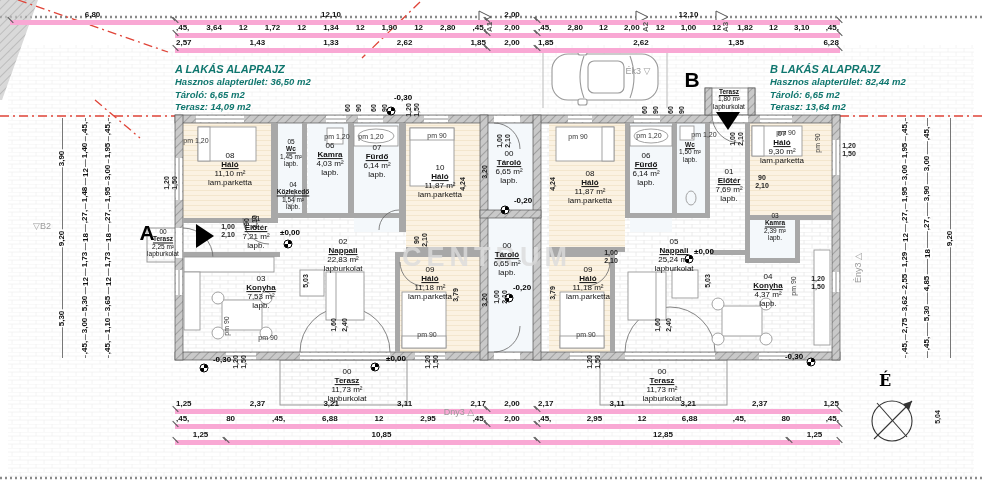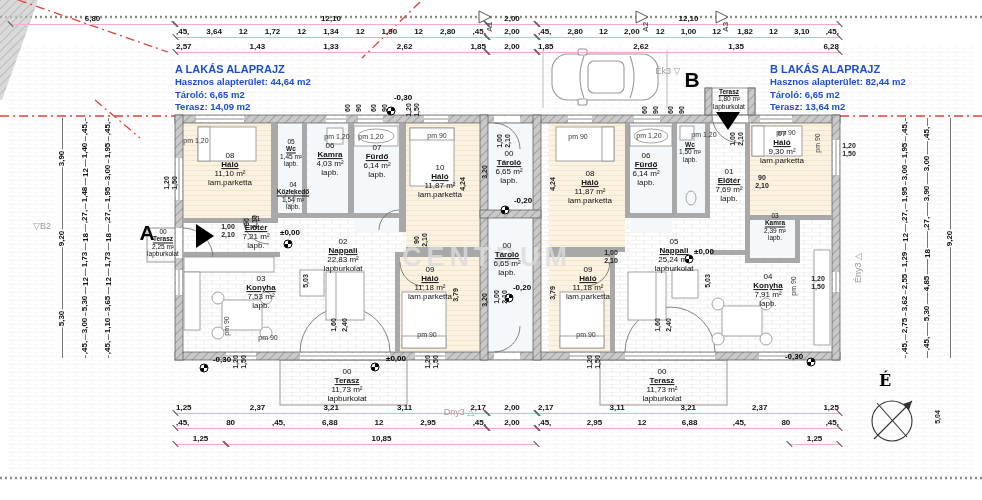--- a/index.html
+++ b/index.html
@@ -9,42 +9,42 @@
   #watermark{position:absolute;left:487px;top:258px;z-index:2;transform:translate(-50%,-50%);
              text-align:center;color:#d7d7d7;opacity:.8;pointer-events:none;}
   #wm-big{font-size:104px;font-weight:bold;line-height:.9;letter-spacing:-4px;}
   .wm-word{font-size:27px;font-weight:bold;letter-spacing:5px;line-height:1.15;color:#dcdcdc;}
   #overlay{position:absolute;inset:0;z-index:3;}
   .abs{position:absolute;transform:translate(-50%,-50%);white-space:nowrap;}
   .rot{transform:translate(-50%,-50%) rotate(-90deg);}
   .room-lbl{text-align:center;font-size:8px;line-height:1.12;color:#111;}
   .room-lbl.small{font-size:6.5px;}
   .r-name{font-weight:bold;text-decoration:underline;}
-  .dimseg{position:absolute;height:11px;border-bottom:1px solid #f9a8d4;display:flex;
+  .dimseg{position:absolute;height:11px;border-bottom:5px solid #f9a8d4;display:flex;
           align-items:flex-end;padding:0 1px;box-sizing:border-box;}
   .dimseg::before,.dimseg::after{content:"";position:absolute;bottom:-4px;width:1px;height:8px;
           background:#555;transform:rotate(-45deg);}
   .dimseg::before{left:0;} .dimseg::after{right:0;}
   .dimseg span{font-size:8px;font-weight:bold;line-height:10px;color:#111;}
   .jc-c{justify-content:center;} .jc-b{justify-content:space-between;}
   .vchain{position:absolute;width:14px;display:flex;flex-direction:column;
           justify-content:space-around;align-items:center;}
   .vchain::before{content:"";position:absolute;left:7px;top:0;bottom:0;width:1px;background:#777;}
   .vnum{font-size:8px;font-weight:bold;color:#111;transform:rotate(-90deg);background:#fff;
         line-height:9px;padding:0 1px;z-index:1;}
   .elev-t{font-size:8px;font-weight:bold;color:#000;}
   .elev-c{width:9px;height:9px;border-radius:50%;border:1px solid #000;box-sizing:border-box;
           background:conic-gradient(#000 0 90deg,#fff 90deg 180deg,#000 180deg 270deg,#fff 270deg 360deg);}
   .pm{font-size:7px;color:#333;}
   .sm{font-size:7px;font-weight:bold;color:#222;text-align:center;line-height:1.15;}
   .mk-big{font-size:21px;font-weight:bold;color:#000;}
   .mk-corner{font-size:9px;color:#9a9a9a;}
   .mk-section{font-size:8px;font-weight:bold;color:#555;}
   .mk-north{font-family:"DejaVu Serif",serif;font-size:16px;font-weight:bold;color:#000;}
-  .title-block{position:absolute;z-index:4;font-weight:bold;color:#1d4ed8;line-height:1.3;}
+  .title-block{position:absolute;z-index:4;font-weight:bold;color:#0f766e;line-height:1.3;font-style:italic;}
   .tb-title{font-size:11px;}
   .tb-line{font-size:9.5px;}
 </style>
 </head>
 <body>
 
 <div id="stage">
 
   <svg id="geom" width="982" height="500">
     <defs>
@@ -275,21 +275,21 @@
       <polygon points="912,401 903,404 909,410" fill="#333" stroke="none"></polygon>
     </g>
   </svg>
 
   <div id="watermark">
     <div class="wm-word">CENTRUM</div>
   </div>
 
   <div class="title-block" style="left:175px;top:62px;">
     <div class="tb-title">A LAKÁS ALAPRAJZ</div>
-    <div class="tb-line">Hasznos alapterület: 44,64 m2</div>
+    <div class="tb-line">Hasznos alapterület: 36,50 m2</div>
     <div class="tb-line">Tároló: 6,65 m2</div>
     <div class="tb-line">Terasz:  14,09 m2</div>
   </div>
 
   <div class="title-block" style="left:770px;top:62px;">
     <div class="tb-title">B LAKÁS ALAPRAJZ</div>
     <div class="tb-line">Hasznos alapterület: 82,44 m2</div>
     <div class="tb-line">Tároló: 6,65 m2</div>
     <div class="tb-line">Terasz:  13,64 m2</div>
   </div>
@@ -410,21 +410,21 @@
       </div>
       <div class="abs room-lbl small" style="left: 775px; top: 227px;">
         <div class="r-num">03</div>
         <div class="r-name">Kamra</div>
         <div class="r-area">2,39 m²</div>
         <div class="r-floor">lapb.</div>
       </div>
       <div class="abs room-lbl" style="left: 768px; top: 291px;">
         <div class="r-num">04</div>
         <div class="r-name">Konyha</div>
-        <div class="r-area">7,91 m²</div>
+        <div class="r-area">4,37 m²</div>
         <div class="r-floor">lapb.</div>
       </div>
       <div class="abs room-lbl" style="left: 674px; top: 256px;">
         <div class="r-num">05</div>
         <div class="r-name">Nappali</div>
         <div class="r-area">25,24 m²</div>
         <div class="r-floor">lapburkolat</div>
       </div>
       <div class="abs room-lbl" style="left: 588px; top: 284px;">
         <div class="r-num">09</div>
@@ -536,20 +536,23 @@
         <span>6,88</span>
         <span>,45,</span>
         <span>80</span>
         <span>,45,</span>
       </div>
       <div class="dimseg jc-c" style="left: 175px; top: 434px; width: 51px;">
         <span>1,25</span>
       </div>
       <div class="dimseg jc-c" style="left: 226px; top: 434px; width: 311px;">
         <span>10,85</span>
+      </div>
+      <div class="dimseg jc-c" style="left: 537px; top: 434px; width: 252px;">
+        <span>12,85</span>
       </div>
       <div class="dimseg jc-c" style="left: 789px; top: 434px; width: 51px;">
         <span>1,25</span>
       </div>
       <div class="vchain" style="left: 55px; top: 118px; height: 240px;">
         <span class="vnum">3,90</span>
         <span class="vnum">9,20</span>
         <span class="vnum">5,30</span>
       </div>
       <div class="vchain" style="left: 78px; top: 118px; height: 240px;">
@@ -752,21 +755,21 @@
         <div>1,60</div>
       </div>
       <div class="abs sm rot" style="left: 669px; top: 325px;">
         <div>2,40</div>
       </div>
       <div class="abs sm rot" style="left: 938px; top: 417px;">
         <div>5,04</div>
       </div>
       <div class="abs mk-big" style="left: 147px; top: 233px;">A</div>
       <div class="abs mk-big" style="left: 692px; top: 80px;">B</div>
-      <div class="abs mk-corner" style="left: 668px; top: 71px; text-align: center;">Ék3 ▽</div>
+      <div class="abs mk-corner" style="left: 638px; top: 71px; text-align: center;">Ék3 ▽</div>
       <div class="abs mk-corner rot" style="left: 858px; top: 268px;">Ény3 △</div>
       <div class="abs mk-corner" style="left: 459px; top: 412px;">Dny3 △</div>
       <div class="abs mk-corner" style="left: 42px; top: 226px;">▽B2</div>
       <div class="abs mk-section rot" style="left: 489px; top: 27px;">A1</div>
       <div class="abs mk-section rot" style="left: 645px; top: 27px;">A2</div>
       <div class="abs mk-section rot" style="left: 725px; top: 27px;">A3</div>
       <div class="abs mk-north" style="left: 885px; top: 380px;">É</div>
     </div>
 </div>
 

